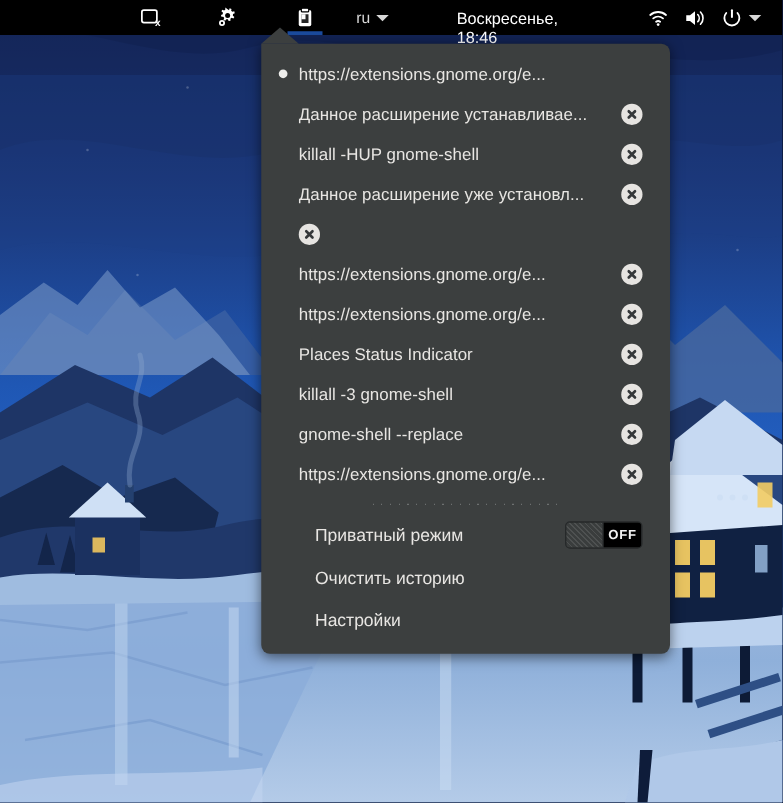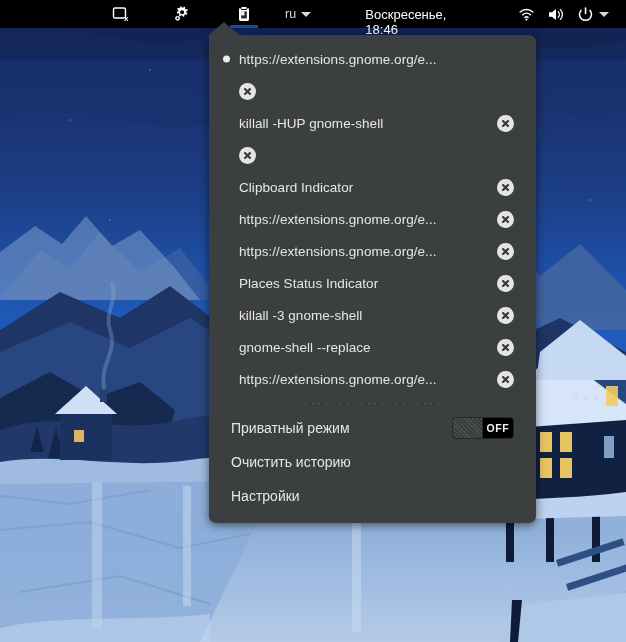--- a/index.html
+++ b/index.html
@@ -123,21 +123,21 @@
     width: 150px; height: 1px;
     background-image: repeating-linear-gradient(to right,
       #6d7070 0px, #6d7070 1px, transparent 1px, transparent 7px);
   }
 
   
   .action-row {
     position: relative;
     height: 34px;
     display: flex; align-items: center;
-    padding: 0 0 0 22px;
+    padding: 0 0 0 43px;
     cursor: default;
   }
   .action-label {
     flex: 1 1 auto;
     color: #e8e6e3;
     font-size: 14px;
   }
 
   
   .switch {
@@ -401,20 +401,21 @@
 
   <div id="popup">
 
     <div id="clipboard-list">
         <div class="menu-row">
           <span class="bullet"></span>
           <span class="row-label">https://extensions.gnome.org/e...</span>
           <span class="close-btn" style="background: transparent;"></span>
         </div>
         <div class="menu-row">
+          <span class="row-label">Данное расширение устанавливае...</span>
           <span class="close-btn">
             <svg width="11" height="11" viewBox="0 0 11 11">
               <g stroke="#35383a" stroke-width="2.1" stroke-linecap="round">
                 <line x1="3" y1="3" x2="8" y2="8"></line>
                 <line x1="8" y1="3" x2="3" y2="8"></line>
               </g>
             </svg>
           </span>
         </div>
         <div class="menu-row">
@@ -422,31 +423,31 @@
           <span class="close-btn">
             <svg width="11" height="11" viewBox="0 0 11 11">
               <g stroke="#35383a" stroke-width="2.1" stroke-linecap="round">
                 <line x1="3" y1="3" x2="8" y2="8"></line>
                 <line x1="8" y1="3" x2="3" y2="8"></line>
               </g>
             </svg>
           </span>
         </div>
         <div class="menu-row">
-          <span class="close-btn">
-            <svg width="11" height="11" viewBox="0 0 11 11">
-              <g stroke="#35383a" stroke-width="2.1" stroke-linecap="round">
-                <line x1="3" y1="3" x2="8" y2="8"></line>
-                <line x1="8" y1="3" x2="3" y2="8"></line>
-              </g>
-            </svg>
-          </span>
-        </div>
-        <div class="menu-row">
-          <span class="row-label">Clipboard Indicator</span>
+          <span class="row-label">Данное расширение уже установл...</span>
+          <span class="close-btn">
+            <svg width="11" height="11" viewBox="0 0 11 11">
+              <g stroke="#35383a" stroke-width="2.1" stroke-linecap="round">
+                <line x1="3" y1="3" x2="8" y2="8"></line>
+                <line x1="8" y1="3" x2="3" y2="8"></line>
+              </g>
+            </svg>
+          </span>
+        </div>
+        <div class="menu-row">
           <span class="close-btn">
             <svg width="11" height="11" viewBox="0 0 11 11">
               <g stroke="#35383a" stroke-width="2.1" stroke-linecap="round">
                 <line x1="3" y1="3" x2="8" y2="8"></line>
                 <line x1="8" y1="3" x2="3" y2="8"></line>
               </g>
             </svg>
           </span>
         </div>
         <div class="menu-row">

